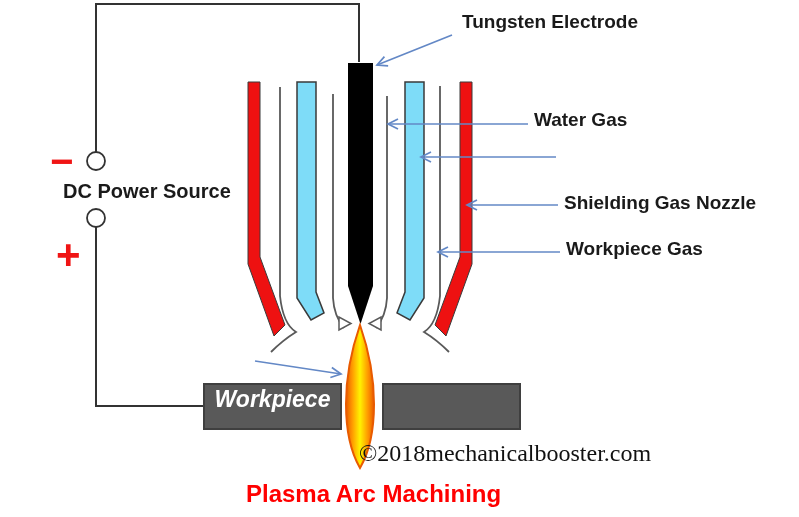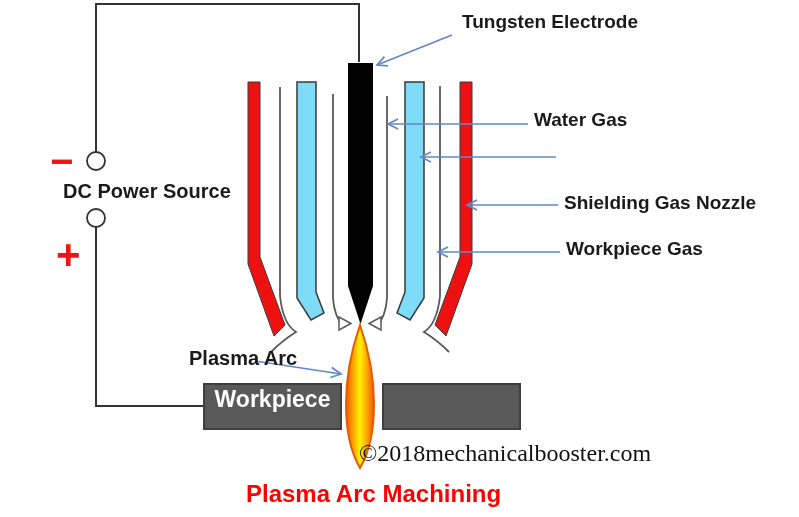--- a/index.html
+++ b/index.html
@@ -10,21 +10,21 @@
   }
   html,body{margin:0;padding:0;background:#fff;}
   .stage{position:relative;width:799px;height:517px;background:#ffffff;overflow:hidden;
          font-family:"Liberation Sans","DejaVu Sans",sans-serif;}
   .stage svg{position:absolute;left:0;top:0;}
   .lbl{position:absolute;font-weight:700;color:var(--label-dark);font-size:19px;
        white-space:nowrap;line-height:1.1;}
   .lbl-20{font-size:20px;margin-left:48px;}
   .workpiece-lbl{position:absolute;left:204px;top:384px;width:137px;height:31px;
        display:flex;align-items:center;justify-content:center;color:#ffffff;
-       font-weight:700;font-size:23px;}
+       font-weight:700;font-size:23px;font-style:italic;}
   .copyright{position:absolute;left:359px;top:440px;font-family:"Liberation Serif","DejaVu Serif",serif;
        font-size:24px;color:#111;white-space:nowrap;}
   .caption{position:absolute;left:246px;top:480px;font-size:24px;font-weight:700;
        color:var(--title-red);white-space:nowrap;}
   .sym{position:absolute;color:var(--symbol-red);font-weight:700;line-height:1;}
   .sym-minus{left:50px;top:141px;font-size:40px;}
   .sym-plus{left:56px;top:234px;font-size:42px;}
 </style>
 </head>
 <body>
@@ -84,21 +84,20 @@
       <line x1="560" y1="252" x2="438" y2="252" marker-end="url(#arrowV)"></line>
       <line x1="255" y1="361" x2="341" y2="374" marker-end="url(#arrowV)"></line>
     </g>
   </svg>
 
   <div class="lbl" style="left:462px;top:12px;">Tungsten Electrode</div>
   <div class="lbl" style="left:534px;top:110px;">Water Gas</div>
   <div class="lbl" style="left:564px;top:193px;">Shielding Gas Nozzle</div>
   <div class="lbl" style="left:566px;top:239px;">Workpiece Gas</div>
   <div class="lbl lbl-20" style="left:15px;top:180px;">DC Power Source</div>
-  <div class="lbl lbl-20" style="left:141px;top:347px;">Plasma Arc</div>
 
   <span class="sym sym-minus">−</span>
   <span class="sym sym-plus">+</span>
 
   <div class="workpiece-lbl">Workpiece</div>
 
   <div class="copyright">©2018mechanicalbooster.com</div>
   <div class="caption">Plasma Arc Machining</div>
 
 </div>

